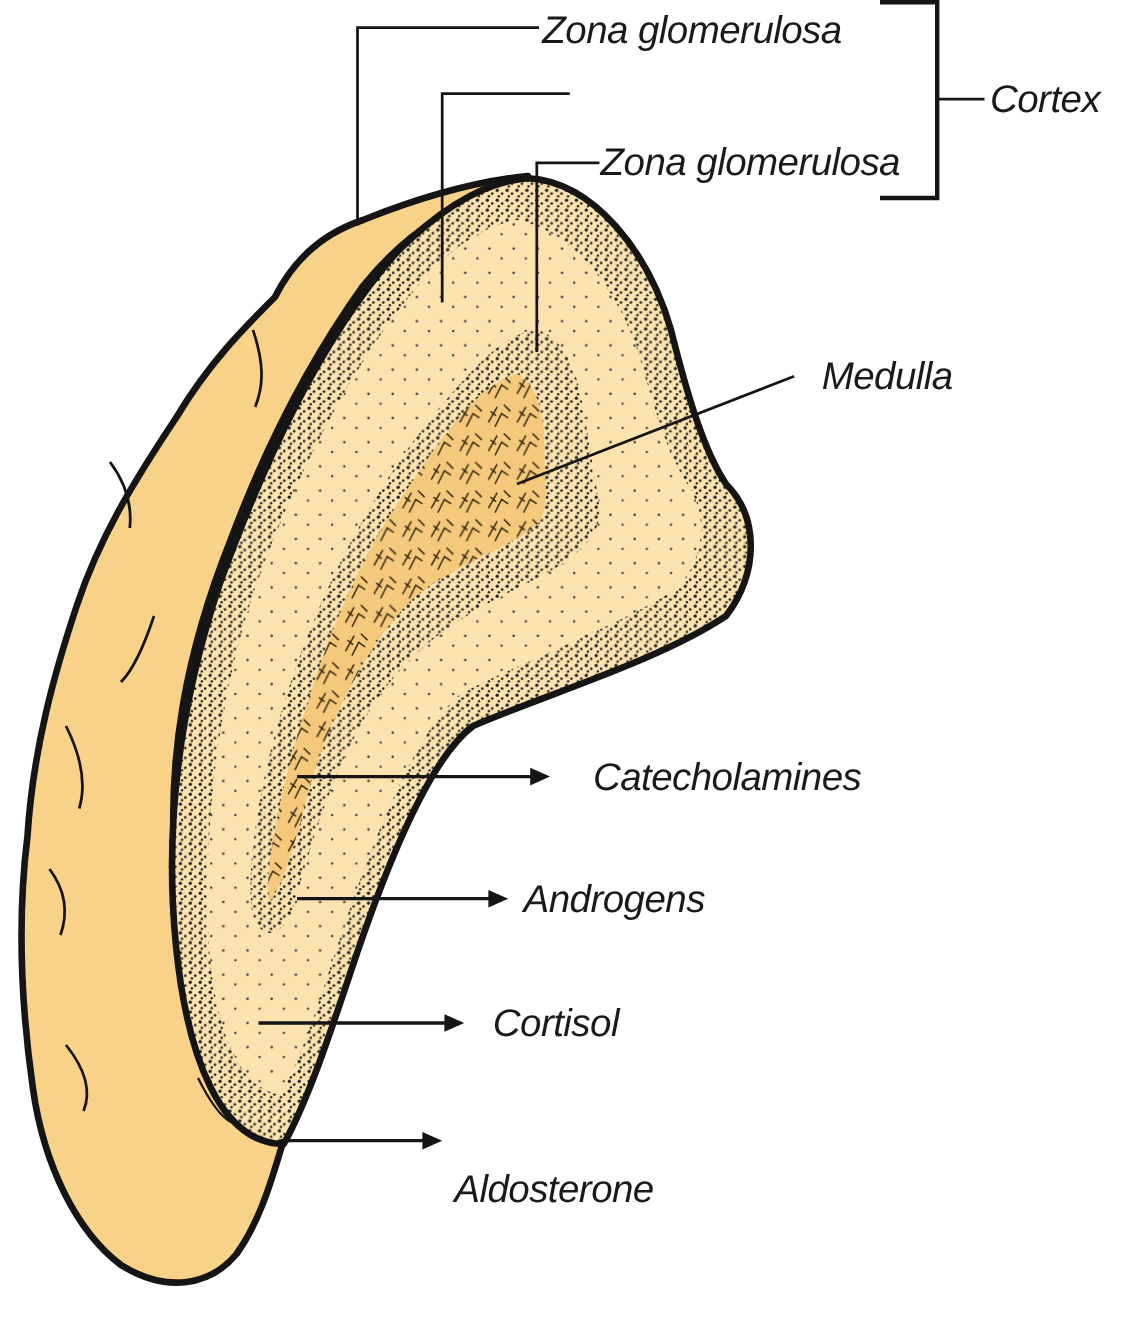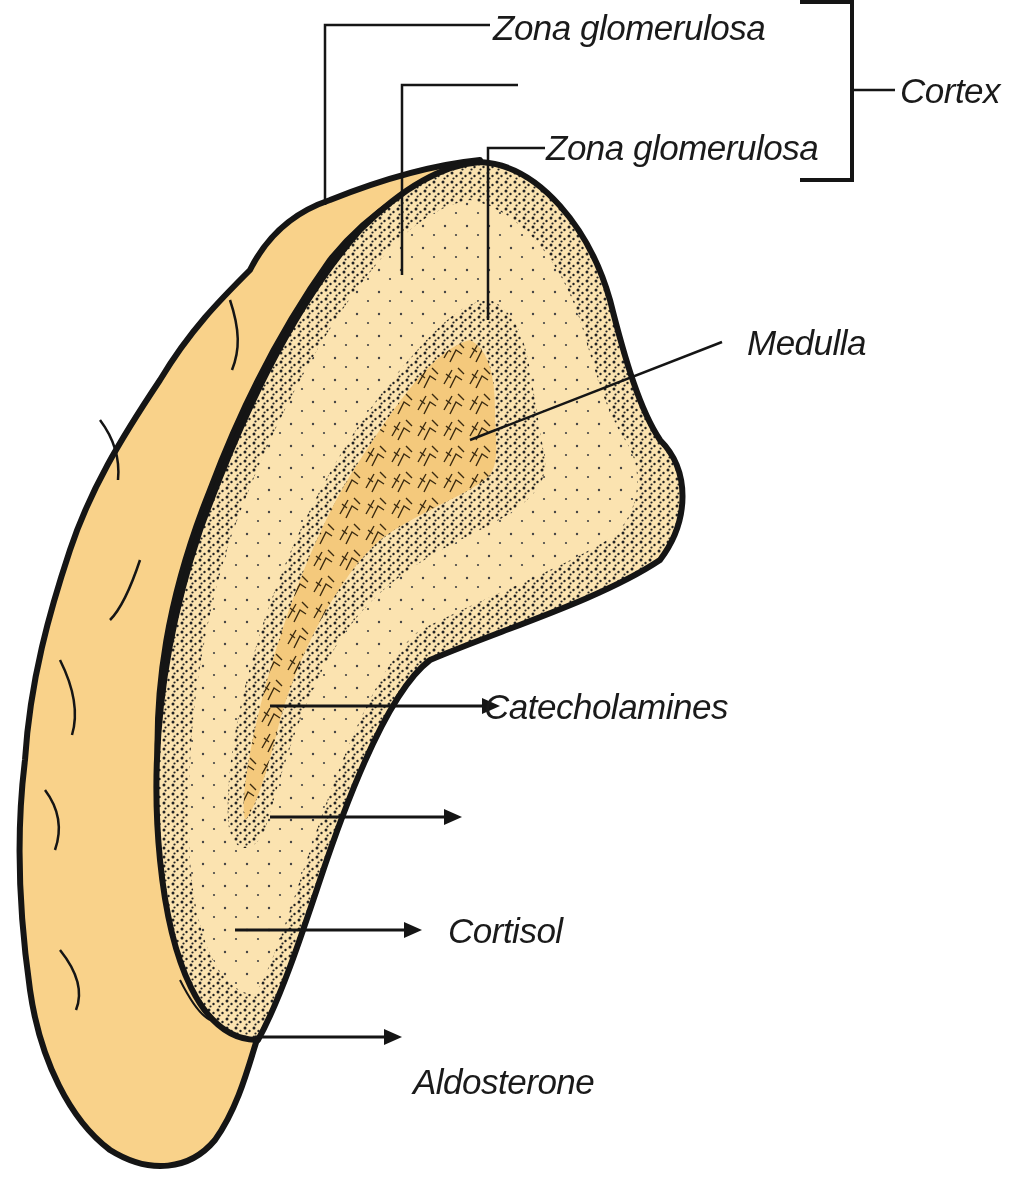--- a/index.html
+++ b/index.html
@@ -101,16 +101,17 @@
       <line x1="255" y1="1037" x2="392" y2="1037"></line>
       <polygon points="402,1037 384,1029 384,1045" stroke="none"></polygon>
     </g>
   </svg>
 
   
   <span class="label" style="left:493px; top:10px;">Zona glomerulosa</span>
   <span class="label" style="left:546px; top:130px;">Zona glomerulosa</span>
   <span class="label" style="left:900px; top:73px;">Cortex</span>
   <span class="label" style="left:747px; top:325px;text-align:right;">Medulla</span>
-  <span class="label" style="left:484px; top:689px;">Catecholamines</span>
+  <span class="label" style="left:539px; top:689px;">Catecholamines</span>
+  <span class="label" style="left:476px; top:800px;">Androgens</span>
   <span class="label" style="left:436px; top:913px;margin-left:12px;">Cortisol</span>
   <span class="label" style="left:413px; top:1064px;">Aldosterone</span>
 </div>
 
 </body></html>

